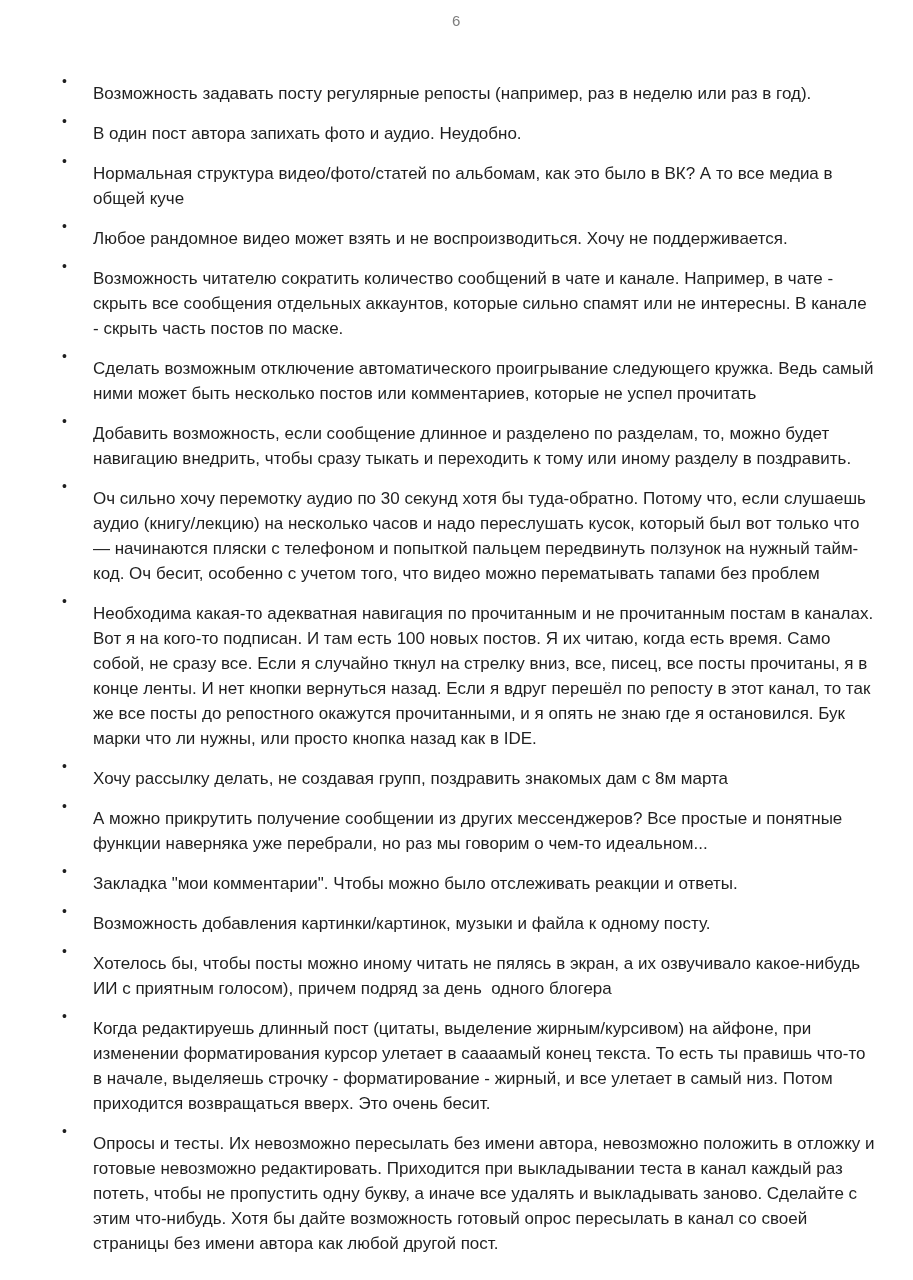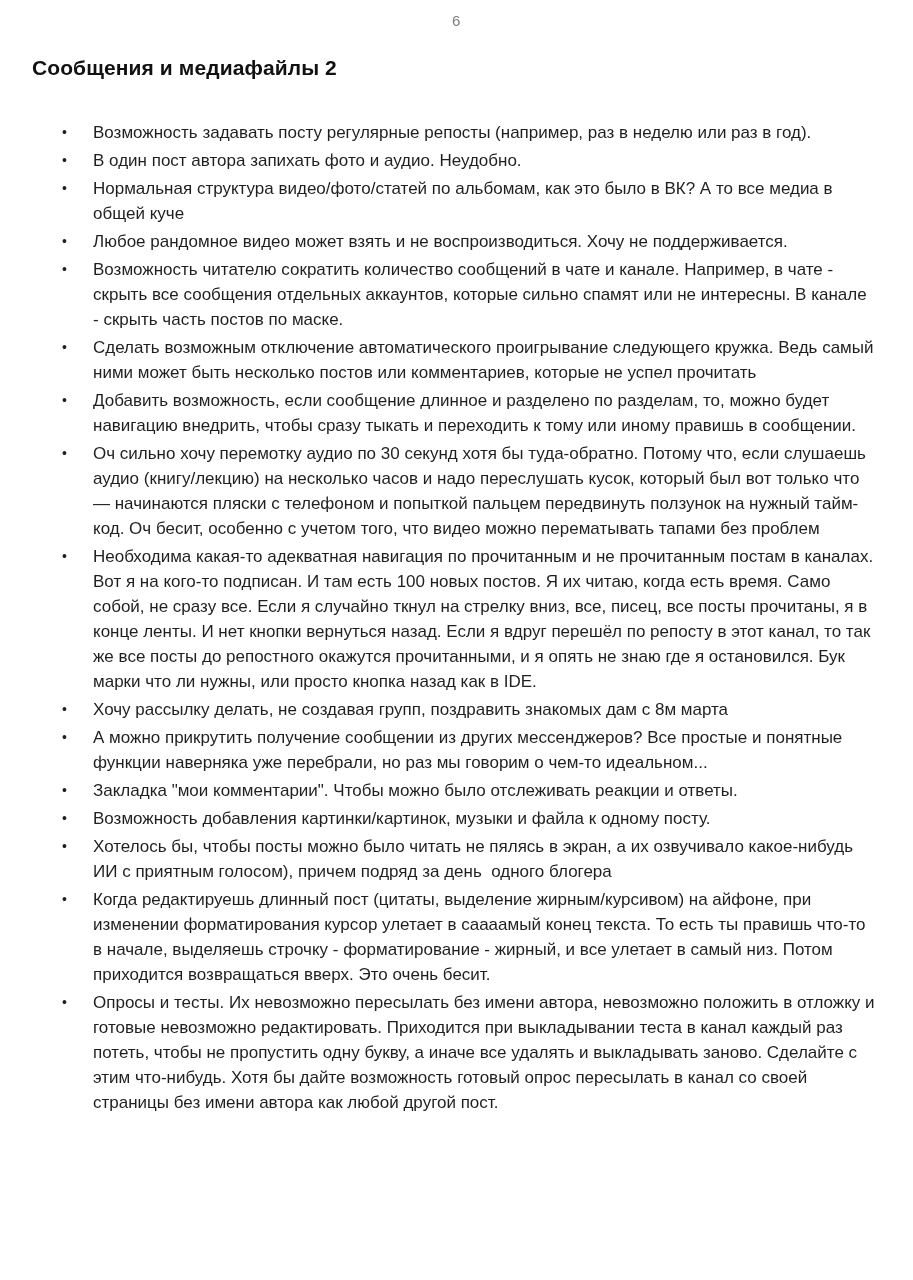--- a/index.html
+++ b/index.html
@@ -46,29 +46,29 @@
     line-height: 25px;
     color: #1f1f1f;
     user-select: none;
   }
   .bullet-text {
     flex: 1 1 auto;
     font-size: 17px;
     line-height: 25px;
     color: #1f1f1f;
     white-space: pre-wrap;
+    margin-top: 12px;
   }
 </style>
 </head>
 <body>
 
 <div class="page">
   <div class="page-number">6</div>
 
-  <h1 class="doc-title">Сообщения и медиафайлы 2</h1>
 
   <ul class="bullet-list">
 
       <li>
         <span class="bullet-dot">•</span>
         <span class="bullet-text">Возможность задавать посту регулярные репосты (например, раз в неделю или раз в год).</span>
       </li>
 
       <li>
         <span class="bullet-dot">•</span>
@@ -90,21 +90,21 @@
         <span class="bullet-text">Возможность читателю сократить количество сообщений в чате и канале. Например, в чате - скрыть все сообщения отдельных аккаунтов, которые сильно спамят или не интересны. В канале - скрыть часть постов по маске.</span>
       </li>
 
       <li>
         <span class="bullet-dot">•</span>
         <span class="bullet-text">Сделать возможным отключение автоматического проигрывание следующего кружка. Ведь самый ними может быть несколько постов или комментариев, которые не успел прочитать</span>
       </li>
 
       <li>
         <span class="bullet-dot">•</span>
-        <span class="bullet-text">Добавить возможность, если сообщение длинное и разделено по разделам, то, можно будет навигацию внедрить, чтобы сразу тыкать и переходить к тому или иному правишь в сообщении.</span>
+        <span class="bullet-text">Добавить возможность, если сообщение длинное и разделено по разделам, то, можно будет навигацию внедрить, чтобы сразу тыкать и переходить к тому или иному разделу в поздравить.</span>
       </li>
 
       <li>
         <span class="bullet-dot">•</span>
         <span class="bullet-text">Оч сильно хочу перемотку аудио по 30 секунд хотя бы туда-обратно. Потому что, если слушаешь аудио (книгу/лекцию) на несколько часов и надо переслушать кусок, который был вот только что — начинаются пляски с телефоном и попыткой пальцем передвинуть ползунок на нужный тайм-код. Оч бесит, особенно с учетом того, что видео можно перематывать тапами без проблем</span>
       </li>
 
       <li>
         <span class="bullet-dot">•</span>
         <span class="bullet-text">Необходима какая-то адекватная навигация по прочитанным и не прочитанным постам в каналах. Вот я на кого-то подписан. И там есть 100 новых постов. Я их читаю, когда есть время. Само собой, не сразу все. Если я случайно ткнул на стрелку вниз, все, писец, все посты прочитаны, я в конце ленты. И нет кнопки вернуться назад. Если я вдруг перешёл по репосту в этот канал, то так же все посты до репостного окажутся прочитанными, и я опять не знаю где я остановился. Бук марки что ли нужны, или просто кнопка назад как в IDE.</span>
@@ -125,21 +125,21 @@
         <span class="bullet-text">Закладка "мои комментарии". Чтобы можно было отслеживать реакции и ответы.</span>
       </li>
 
       <li>
         <span class="bullet-dot">•</span>
         <span class="bullet-text">Возможность добавления картинки/картинок, музыки и файла к одному посту.</span>
       </li>
 
       <li>
         <span class="bullet-dot">•</span>
-        <span class="bullet-text">Хотелось бы, чтобы посты можно было читать не пялясь в экран, а их озвучивало какое-нибудь ИИ с приятным голосом), причем подряд за день  одного блогера</span>
+        <span class="bullet-text">Хотелось бы, чтобы посты можно иному читать не пялясь в экран, а их озвучивало какое-нибудь ИИ с приятным голосом), причем подряд за день  одного блогера</span>
       </li>
 
       <li>
         <span class="bullet-dot">•</span>
         <span class="bullet-text">Когда редактируешь длинный пост (цитаты, выделение жирным/курсивом) на айфоне, при изменении форматирования курсор улетает в саааамый конец текста. То есть ты правишь что-то в начале, выделяешь строчку - форматирование - жирный, и все улетает в самый низ. Потом приходится возвращаться вверх. Это очень бесит.</span>
       </li>
 
       <li>
         <span class="bullet-dot">•</span>
         <span class="bullet-text">Опросы и тесты. Их невозможно пересылать без имени автора, невозможно положить в отложку и готовые невозможно редактировать. Приходится при выкладывании теста в канал каждый раз потеть, чтобы не пропустить одну букву, а иначе все удалять и выкладывать заново. Сделайте с этим что-нибудь. Хотя бы дайте возможность готовый опрос пересылать в канал со своей страницы без имени автора как любой другой пост.</span>

